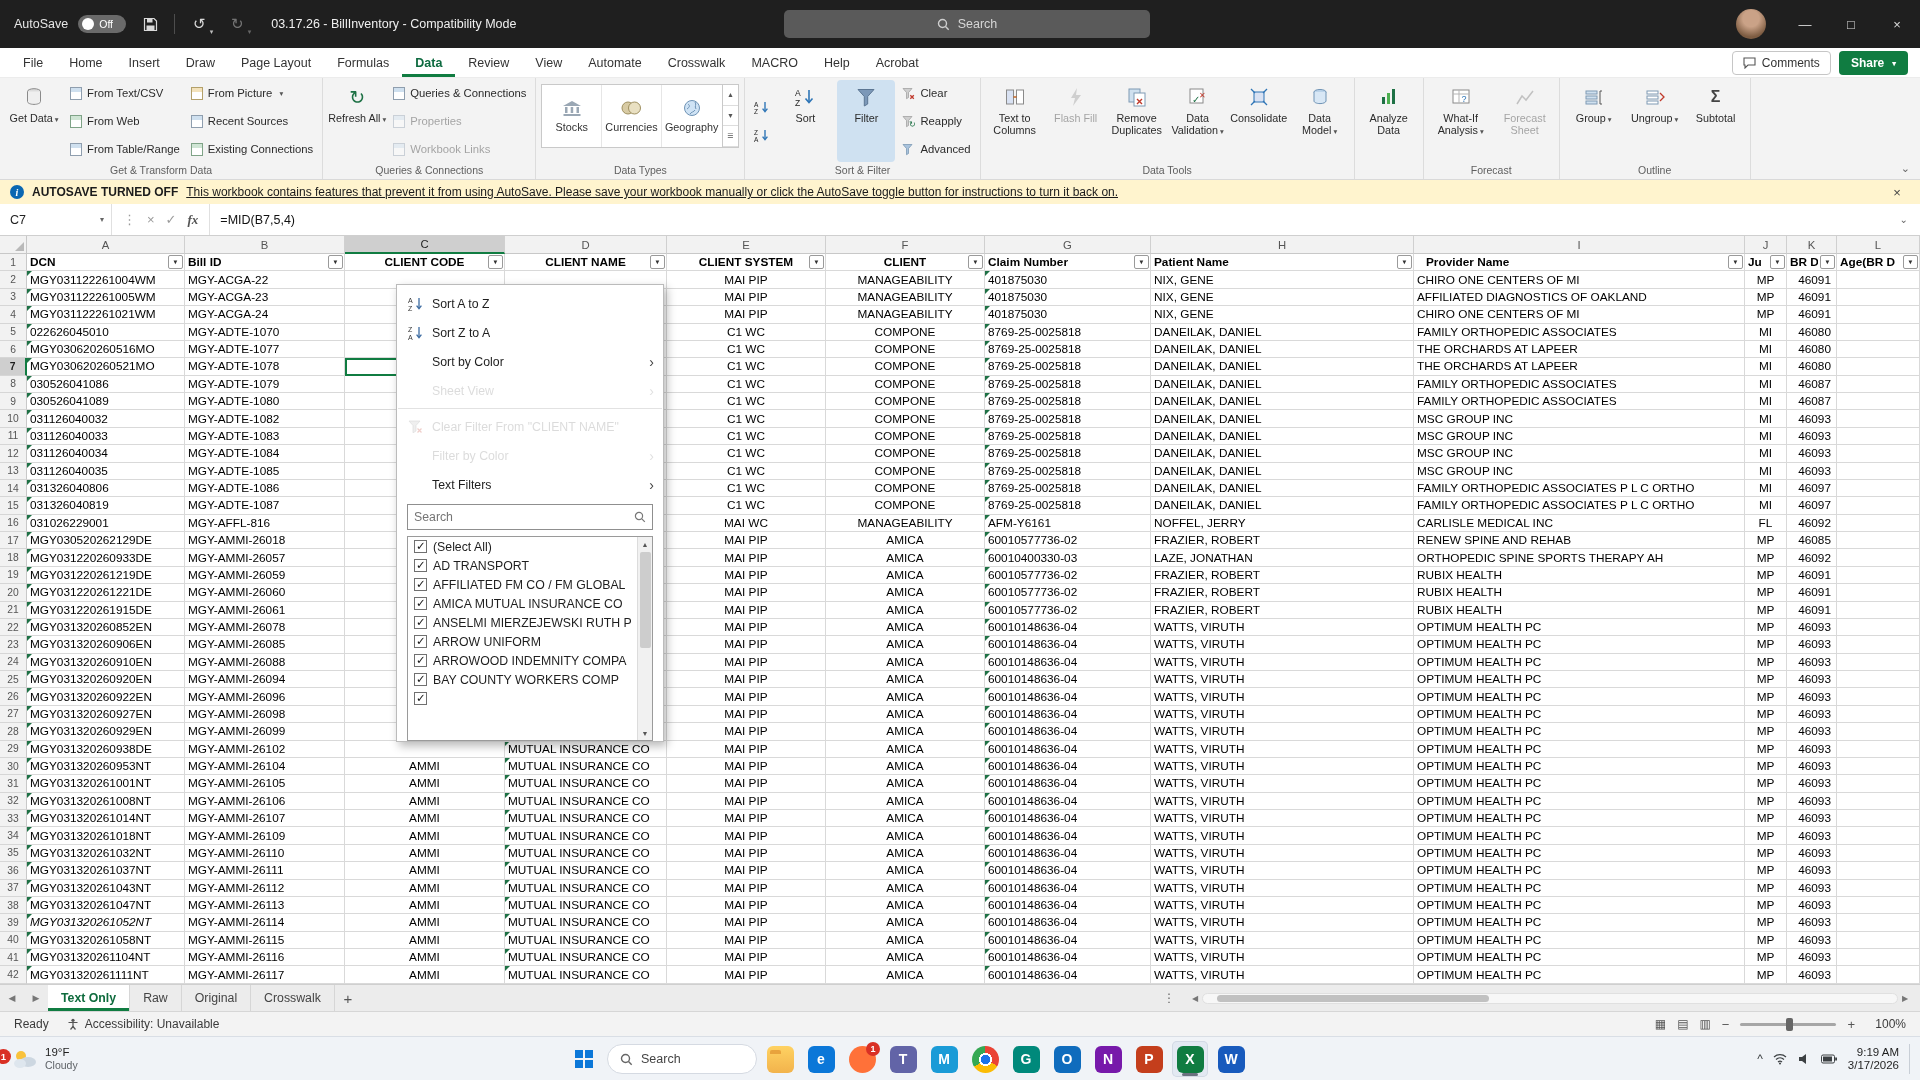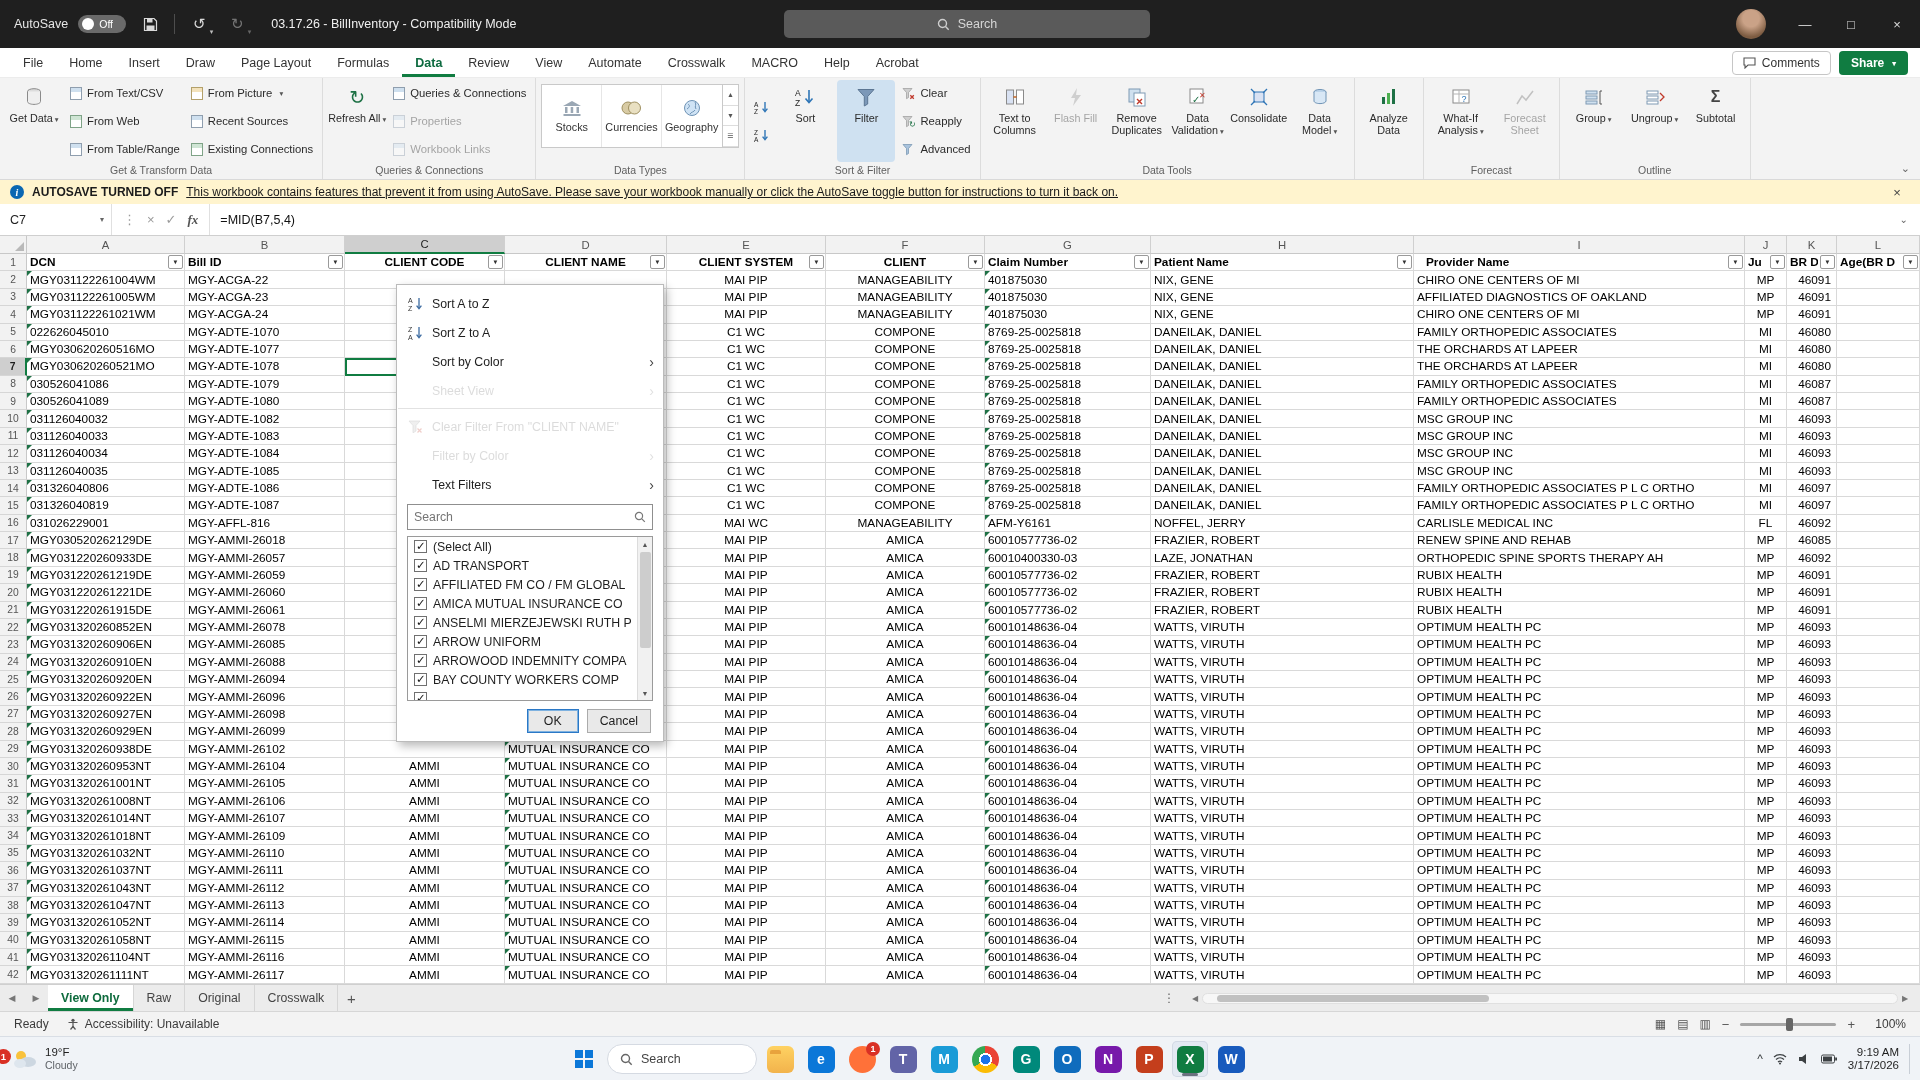--- a/index.html
+++ b/index.html
@@ -1170,21 +1170,21 @@
         <div class="c ac" style="width: 159px;">AMICA</div>
         <div class="c al tri" style="width: 166px;">60010148636-04</div>
         <div class="c al" style="width: 263px;">WATTS, VIRUTH</div>
         <div class="c al" style="width: 331px;">OPTIMUM HEALTH PC</div>
         <div class="c ac" style="width: 42px;">MP</div>
         <div class="c ar" style="width: 50px;">46093</div>
         <div class="c al" style="width: 83px;"></div>
       </div>
       <div class="r">
         <div class="rn">39</div>
-        <div class="c al tri" style="width: 158px;">MGY031320261052NT</div>
+        <div class="c al tri" style="width: 158px; font-style: italic;">MGY031320261052NT</div>
         <div class="c al" style="width: 160px;">MGY-AMMI-26114</div>
         <div class="c ac" style="width: 160px;">AMMI</div>
         <div class="c al tri" style="width: 162px;">MUTUAL INSURANCE CO</div>
         <div class="c ac" style="width: 159px;">MAI PIP</div>
         <div class="c ac" style="width: 159px;">AMICA</div>
         <div class="c al tri" style="width: 166px;">60010148636-04</div>
         <div class="c al" style="width: 263px;">WATTS, VIRUTH</div>
         <div class="c al" style="width: 331px;">OPTIMUM HEALTH PC</div>
         <div class="c ac" style="width: 42px;">MP</div>
         <div class="c ar" style="width: 50px;">46093</div>
@@ -1339,32 +1339,28 @@
             <div class="fm-label"></div>
           </div>
         </div>
       <div class="fm-scroll">
         <span class="sarr">▲</span>
         <span class="fm-thumb"></span>
         <span style="flex:1"></span>
         <span class="sarr">▼</span>
       </div>
     </div>
-    <div class="fm-btns">
-      <div class="fm-btn focus">OK</div>
-      <div class="fm-btn">Cancel</div>
-    </div>
   </div>
 </div>
 
 <div class="tabsbar">
   <span class="tnav">◀</span>
   <span class="tnav">▶</span>
   <div id="stabs" style="display:flex">
-      <div class="stab active">View Only</div>
+      <div class="stab active">Text Only</div>
       <div class="stab">Raw</div>
       <div class="stab">Original</div>
       <div class="stab">Crosswalk</div>
     </div>
   <span class="addtab">+</span>
   <span class="hdots">⋮</span>
   <div class="hscroll">
     <span class="hs-arrow">◀</span>
     <span class="hs-track">
         <span class="hs-thumb"></span>

